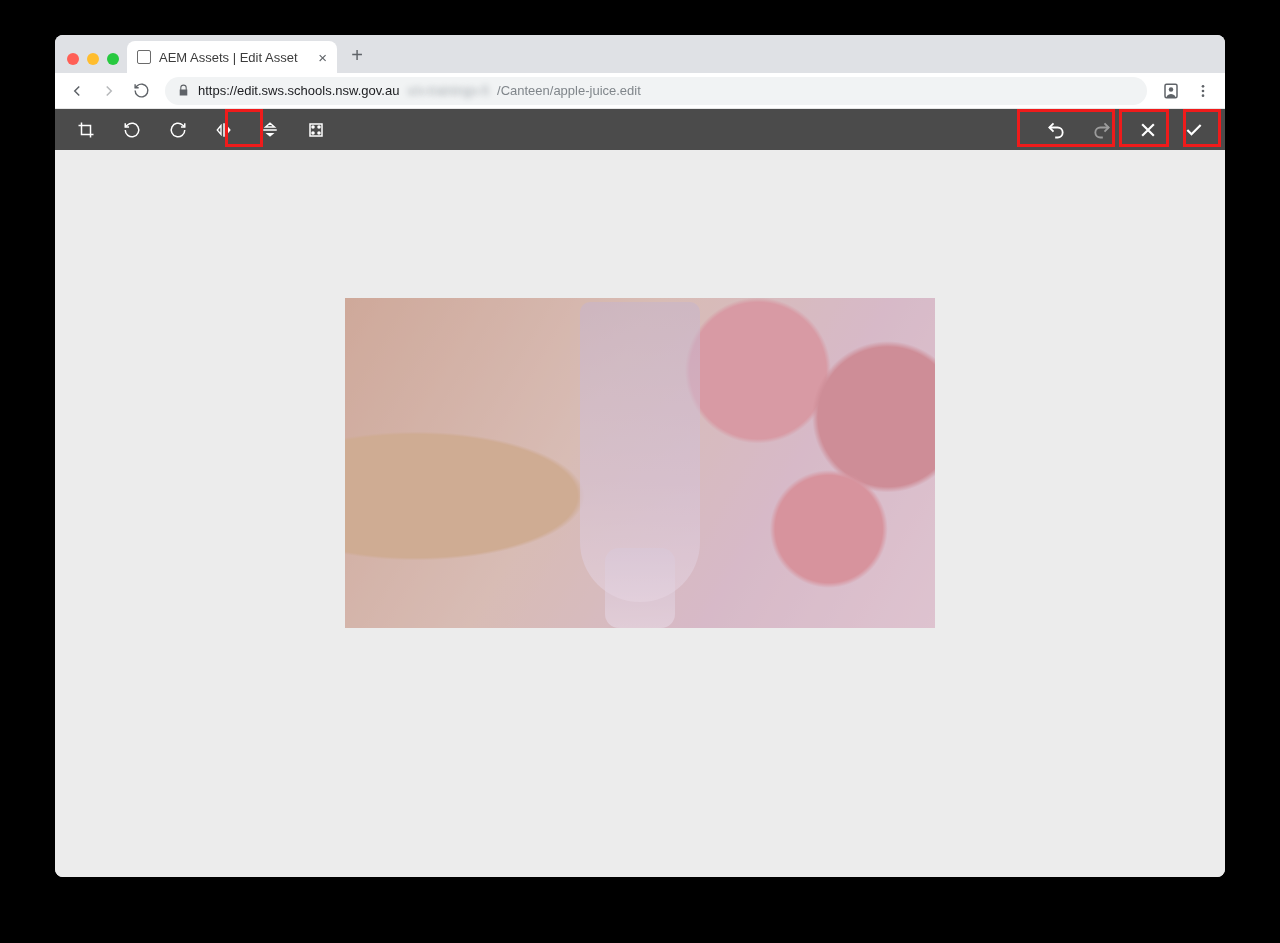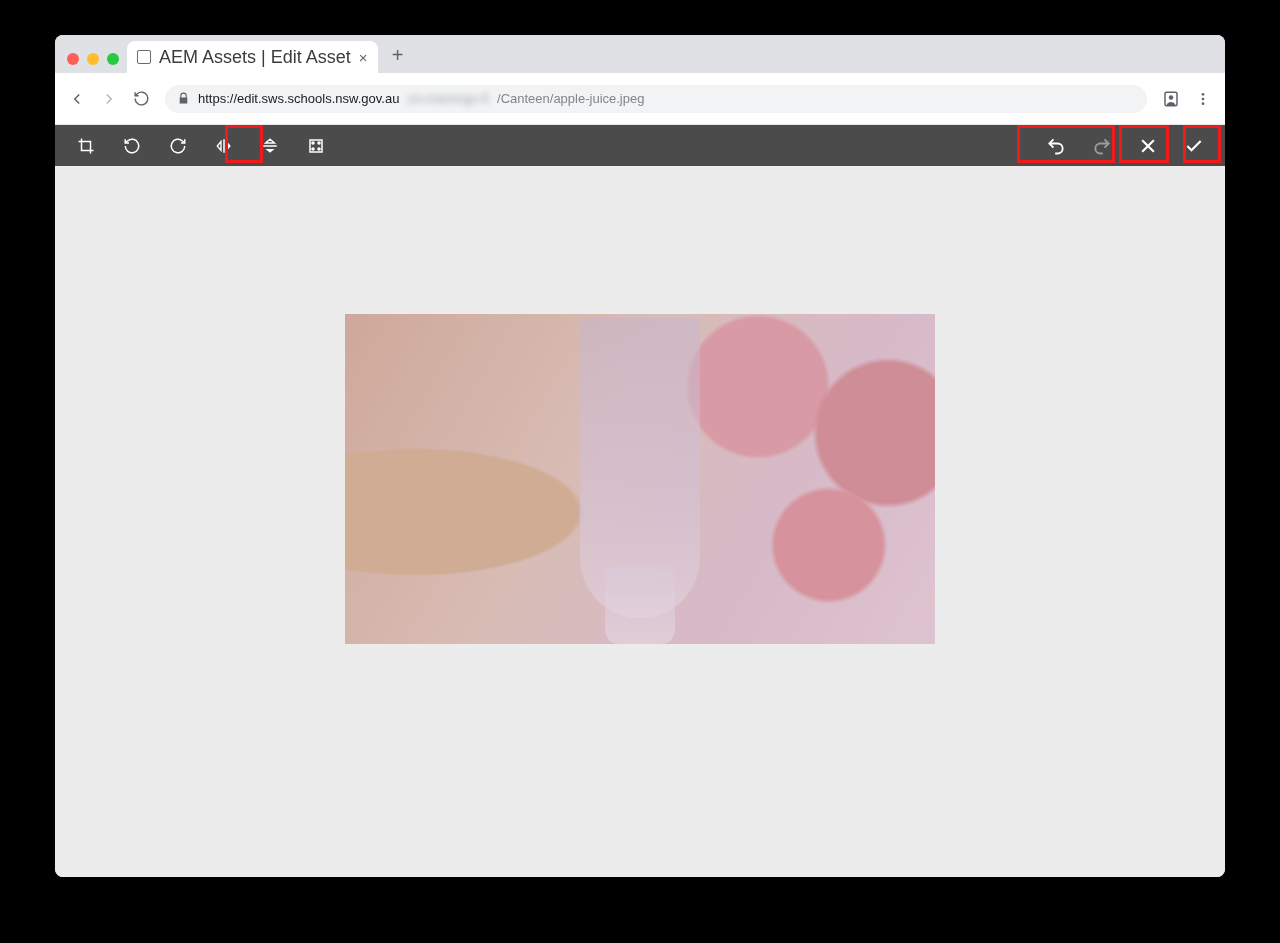--- a/index.html
+++ b/index.html
@@ -8,24 +8,24 @@
 
 .window{position:absolute;left:55px;top:35px;width:1170px;height:842px;background:#fff;border-radius:8px;overflow:hidden;box-shadow:0 8px 40px rgba(0,0,0,.6);}
 .tabstrip{height:38px;background:#dfe1e5;display:flex;align-items:flex-end;padding-left:8px;}
 .traffic{display:flex;align-items:center;gap:8px;padding:0 8px 8px 4px;}
 .dot{width:12px;height:12px;border-radius:50%;}
 .dot.red{background:#ff5f56;}
 .dot.yl{background:#ffbd2e;}
 .dot.gr{background:#27c93f;}
 .tab{height:32px;background:#fff;border-top-left-radius:8px;border-top-right-radius:8px;display:flex;align-items:center;padding:0 10px;gap:8px;min-width:210px;margin-bottom:0;}
 .tab .favicon{width:14px;height:14px;border:1px solid #6b6b6b;border-radius:2px;}
-.tab .title{font-size:18px;color:#3c3c3c;white-space:nowrap;}
+.tab .title{font-size:13px;color:#3c3c3c;white-space:nowrap;}
 .tab .closex{margin-left:auto;font-size:15px;color:#5f6368;line-height:1;}
 .newtab{width:28px;height:28px;display:flex;align-items:center;justify-content:center;color:#5f6368;font-size:20px;margin:0 4px 4px 6px;}
-.addr{height:52px;background:#fff;display:flex;align-items:center;padding:0 8px;border-bottom:1px solid #e6e6e6;gap:4px;}
+.addr{height:36px;background:#fff;display:flex;align-items:center;padding:0 8px;border-bottom:1px solid #e6e6e6;gap:4px;}
 .navbtn{width:28px;height:28px;display:flex;align-items:center;justify-content:center;color:#5f6368;border-radius:50%;}
 .navbtn.dis{opacity:.45;}
 .omnibox{flex:1;height:28px;background:#f1f3f4;border-radius:14px;display:flex;align-items:center;padding:0 12px;gap:8px;margin:0 6px;font-size:13px;color:#202124;white-space:nowrap;overflow:hidden;}
 .omnibox .lock{color:#5f6368;}
 .omnibox .host{color:#202124;}
 .omnibox .path{color:#80868b;}
 .omnibox .blur{color:transparent;text-shadow:0 0 6px #9aa0a6;}
 
 .editor{position:relative;height:calc(100% - 74px);background:#ececec;}
 .toolbar{height:41px;background:#4b4b4b;display:flex;align-items:center;padding:0 8px;}
@@ -90,21 +90,21 @@
           </svg>
       </div>
       <div class="omnibox">
         <span class="lock">
           <svg width="13" height="13" viewBox="0 0 24 24" fill="#5f6368">
               <path d="M6 10V7a6 6 0 1 1 12 0v3h1v11H5V10h1zm2 0h8V7a4 4 0 1 0-8 0v3z"></path>
             </svg>
         </span>
         <span class="host">https://edit.sws.schools.nsw.gov.au</span>
           <span class="path blur">s/s-trainings-5</span>
-          <span class="path">/Canteen/apple-juice.jpeg</span>
+          <span class="path">/Canteen/apple-juice.edit</span>
       </div>
       <div class="navbtn">
         <svg width="18" height="18" viewBox="0 0 24 24" fill="#5f6368">
             <rect x="4" y="3" width="16" height="18" rx="2" fill="none" stroke="#5f6368" stroke-width="2"></rect>
             <circle cx="12" cy="10" r="3"></circle>
             <path d="M6 20c1-3 4-4 6-4s5 1 6 4"></path>
           </svg>
       </div>
       <div class="navbtn">
         <svg width="16" height="16" viewBox="0 0 24 24" fill="#5f6368">

